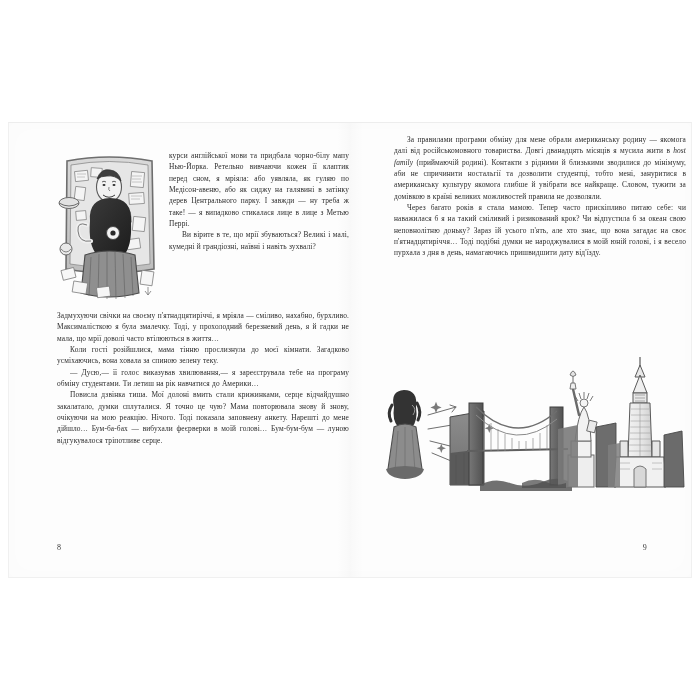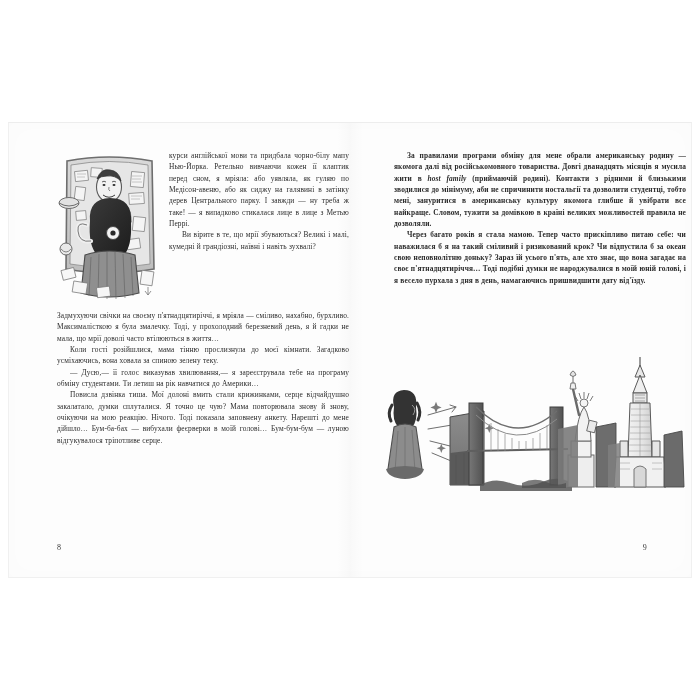--- a/index.html
+++ b/index.html
@@ -98,23 +98,22 @@
     left: 48px;
     top: 28px;
     width: 104px;
     height: 158px;
     overflow: hidden;
   }
 
   
   .r-col {
     left: 44px;
-    top: 27px;
+    top: 11px;
     width: 292px;
-    font-weight: bold;
   }
   .illus-right {
     position: absolute;
     left: 22px;
     top: 222px;
     width: 320px;
     height: 160px;
     overflow: hidden;
   }
 

